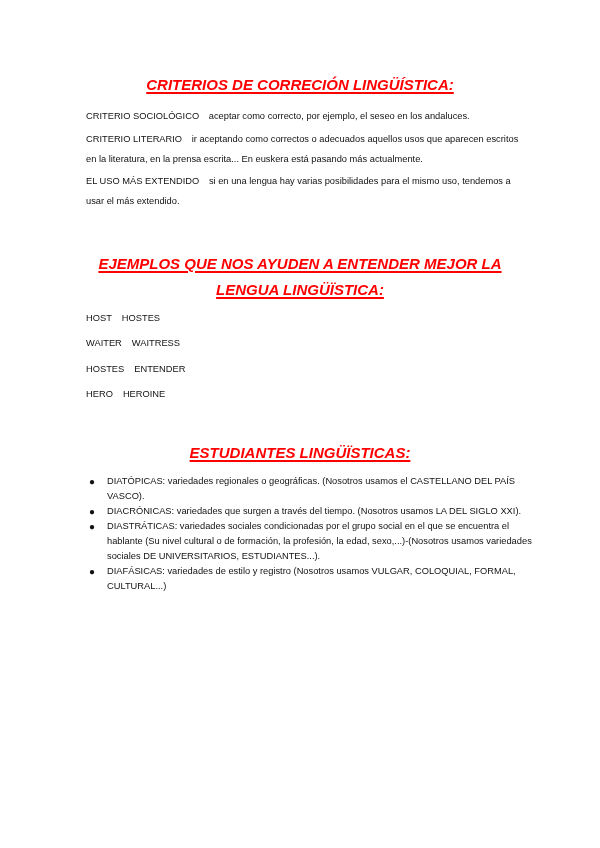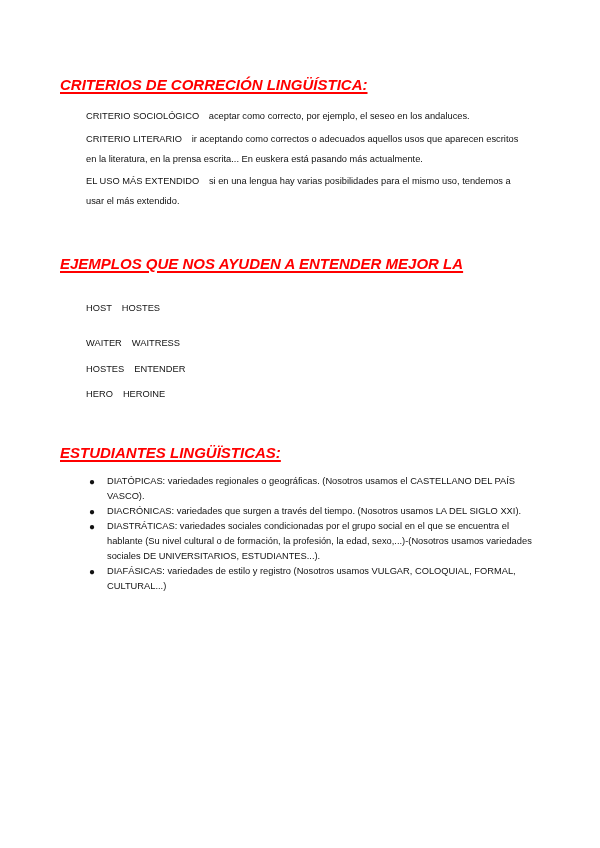--- a/index.html
+++ b/index.html
@@ -1,20 +1,20 @@
 <!DOCTYPE html>
 <html><head>
   <meta charset="utf-8">
   <style>
     html, body { margin: 0; padding: 0; background: #ffffff; }
     body { width: 600px; height: 848px; position: relative; overflow: hidden;
            font-family: "Liberation Sans", "DejaVu Sans", sans-serif; color: #111; }
     .page { position: absolute; left: 0; top: 0; width: 600px; height: 848px; }
     .heading {
-      position: absolute; left: 60px; width: 480px; 
+      position: absolute; left: 60px; width: 480px; text-align: center;
       color: #ff0000; font-weight: bold; font-style: italic; text-decoration: underline;
       text-decoration-thickness: 1.5px; text-underline-offset: 2px;
       font-size: 15px; letter-spacing: 0px; line-height: 26px;
     }
     .para { position: absolute; left: 86px; width: 440px; font-size: 9.3px; line-height: 20px; }
     .para .lbl { margin-right: 7px; }
     .pair { position: absolute; left: 86px; font-size: 9.3px; }
     .pair span + span { margin-left: 10px; }
     ul.vars { position: absolute; left: 86px; top: 474px; width: 450px; margin: 0; padding: 0; list-style: none; }
     ul.vars li { position: relative; padding-left: 21px; font-size: 9.3px; line-height: 15px; margin-bottom: 0px; }
@@ -37,23 +37,24 @@
     <span>aceptar como correcto, por ejemplo, el seseo en los andaluces.</span>
   </div>
 
   <div class="para" style="top:171px;">
     <span class="lbl">EL USO MÁS EXTENDIDO</span>
     <span>si en una lengua hay varias posibilidades para el mismo uso, tendemos a usar el más extendido.</span>
   </div>
 
   <div class="heading" style="top:251px;">
     <div>EJEMPLOS QUE NOS AYUDEN A ENTENDER MEJOR LA</div>
+    <div>LENGUA LINGÜÏSTICA:</div>
   </div>
 
-  <div class="pair" style="top:303px;">
+  <div class="pair" style="top:313px;">
     <span>HOST</span><span>HOSTES</span>
   </div>
   <div class="pair" style="top:338px;text-align:right;">
     <span>WAITER</span><span>WAITRESS</span>
   </div>
   <div class="pair" style="top:364px;">
     <span>HOSTES</span><span>ENTENDER</span>
   </div>
   <div class="pair" style="top:389px;">
     <span>HERO</span><span>HEROINE</span>

